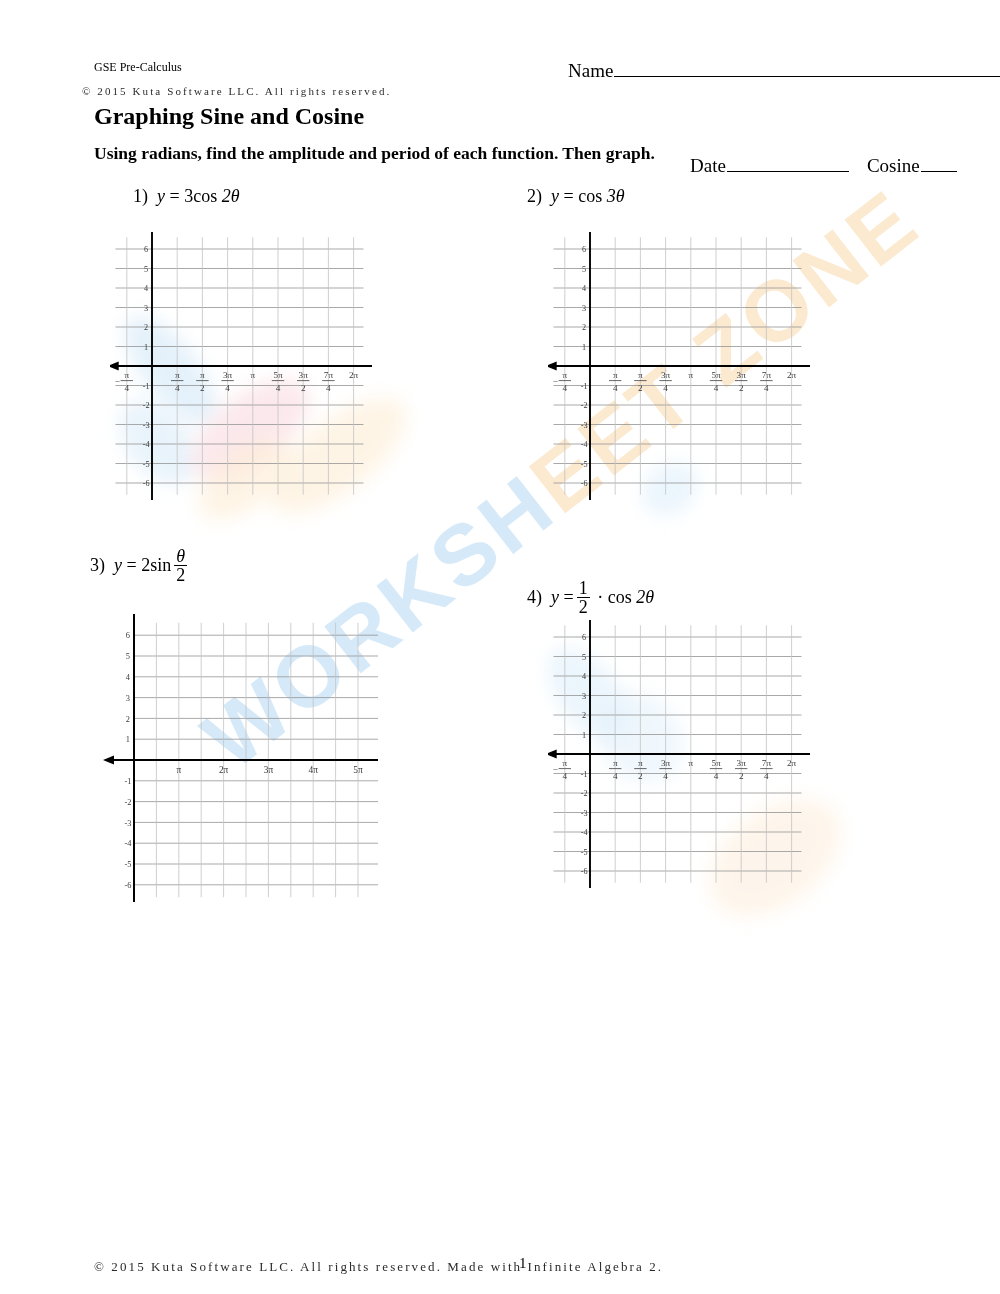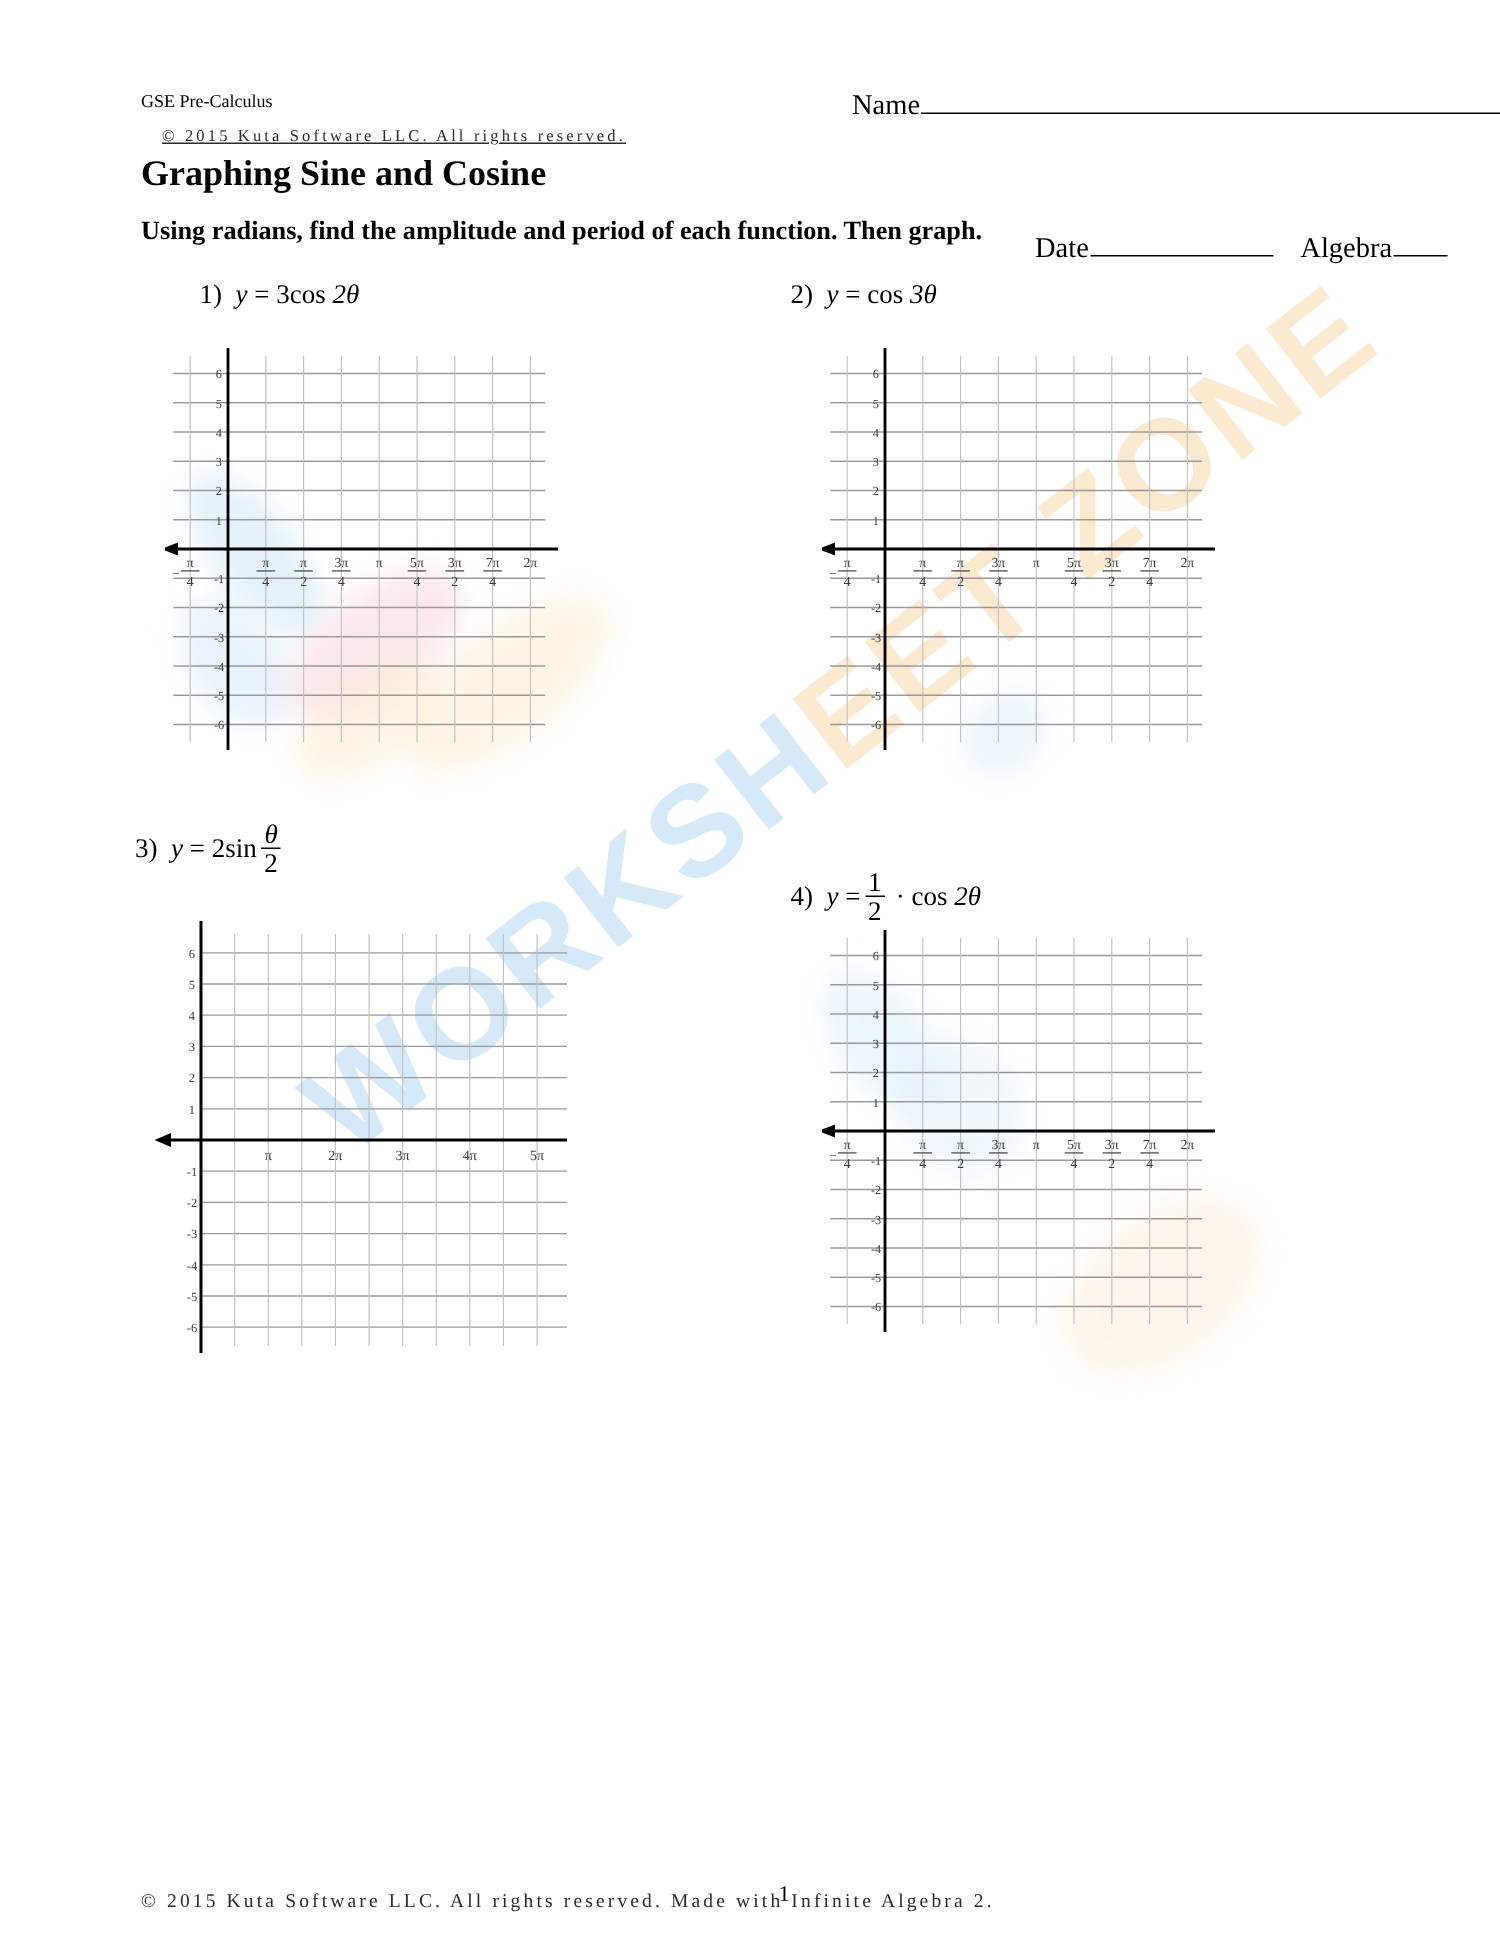--- a/index.html
+++ b/index.html
@@ -50,26 +50,25 @@
   
   .page { position: relative; z-index: 2; }
 
   #course-title {
     position: absolute;
     left: 94px; top: 60px;
     font-size: 12px;
   }
   #copyright-top {
     position: absolute;
-    left: 108px; top: 85px;
+    left: 82px; top: 85px;
     font-size: 11px;
     letter-spacing: 2.1px;
     color: #2b2b2b;
     white-space: nowrap;
-    text-decoration: underline;
   }
   #worksheet-title {
     position: absolute;
     left: 94px; top: 103px;
     font-size: 24px;
     font-weight: bold;
   }
   #name-row {
     position: absolute;
     left: 568px; top: 60px;
@@ -176,21 +175,21 @@
 
   <div id="name-row">
     <span>Name</span>
     <span class="rule rule-name"></span>
   </div>
 
   <div id="date-row">
     <span>Date</span>
     <span class="rule rule-date"></span>
     <span class="gap"></span>
-    <span>Algebra</span>
+    <span>Cosine</span>
     <span class="rule rule-period"></span>
   </div>
 
   <div id="instructions">Using radians, find the amplitude and period of each function.  Then graph.</div>
 
   <div class="problem-label" id="p1">
     <span class="problem-num">1)</span><span class="eq"><span class="ital">y</span>
     <span>=</span>
     <span>3</span><span>cos</span>
     <span class="ital">2θ</span></span>

